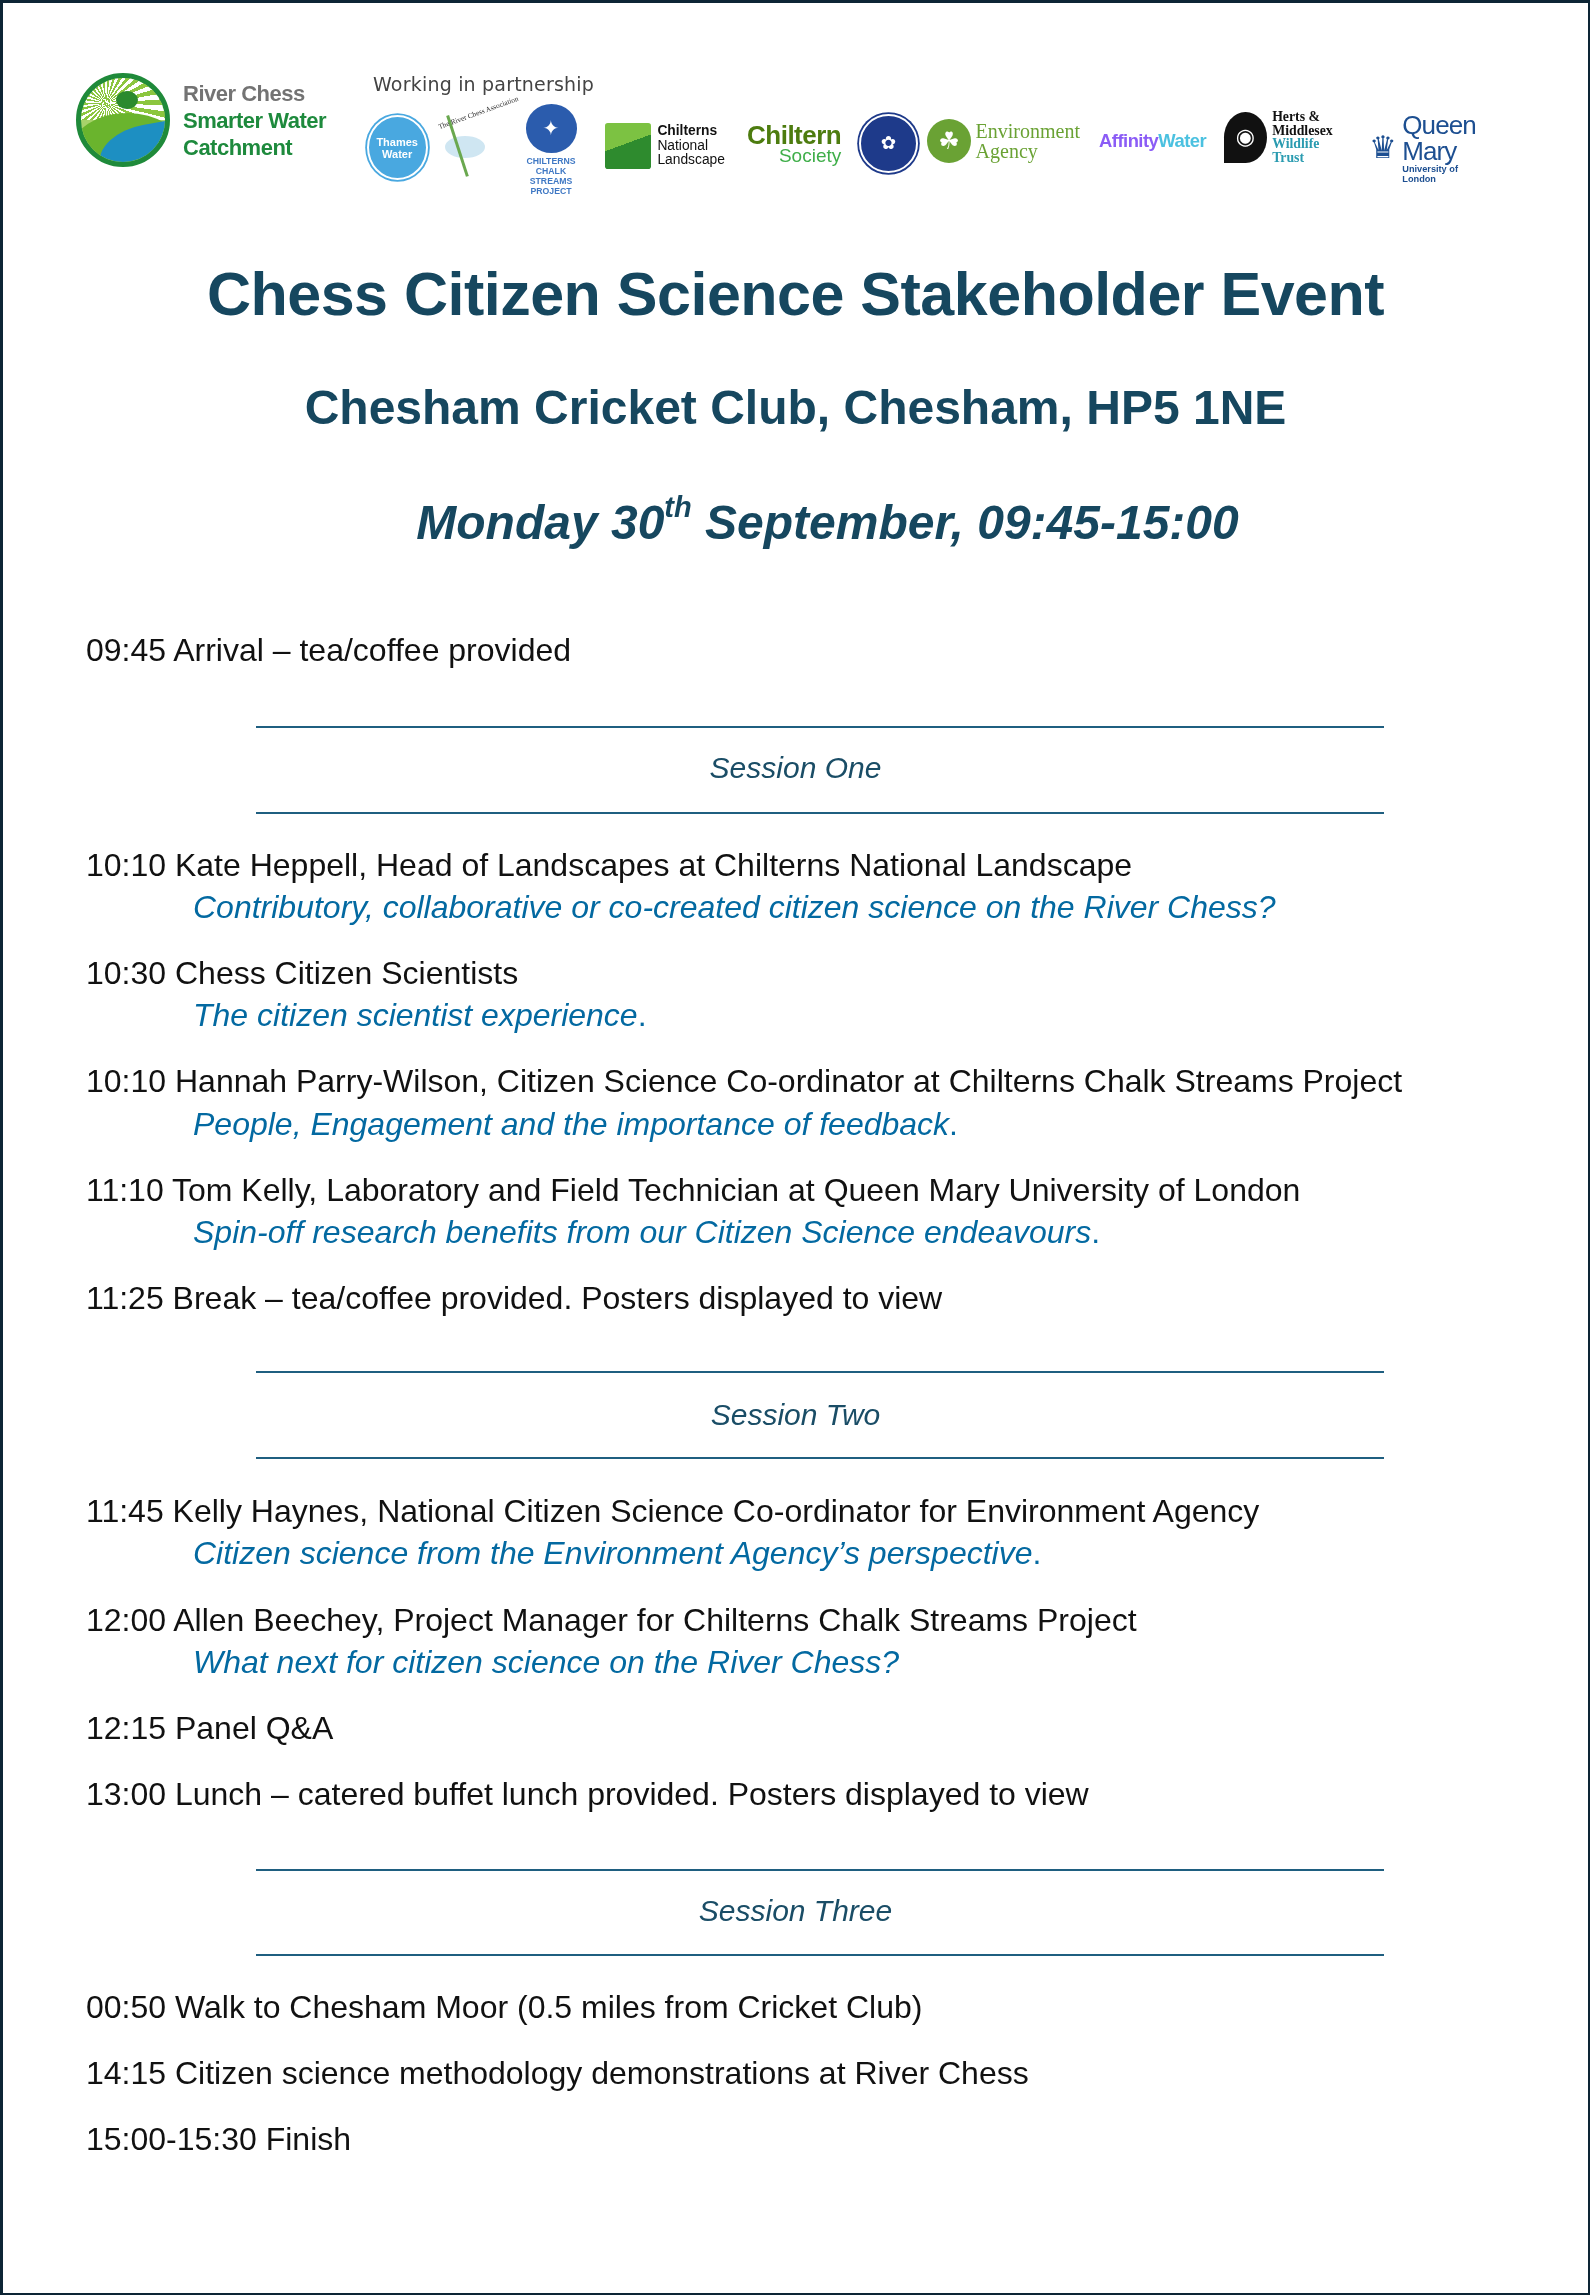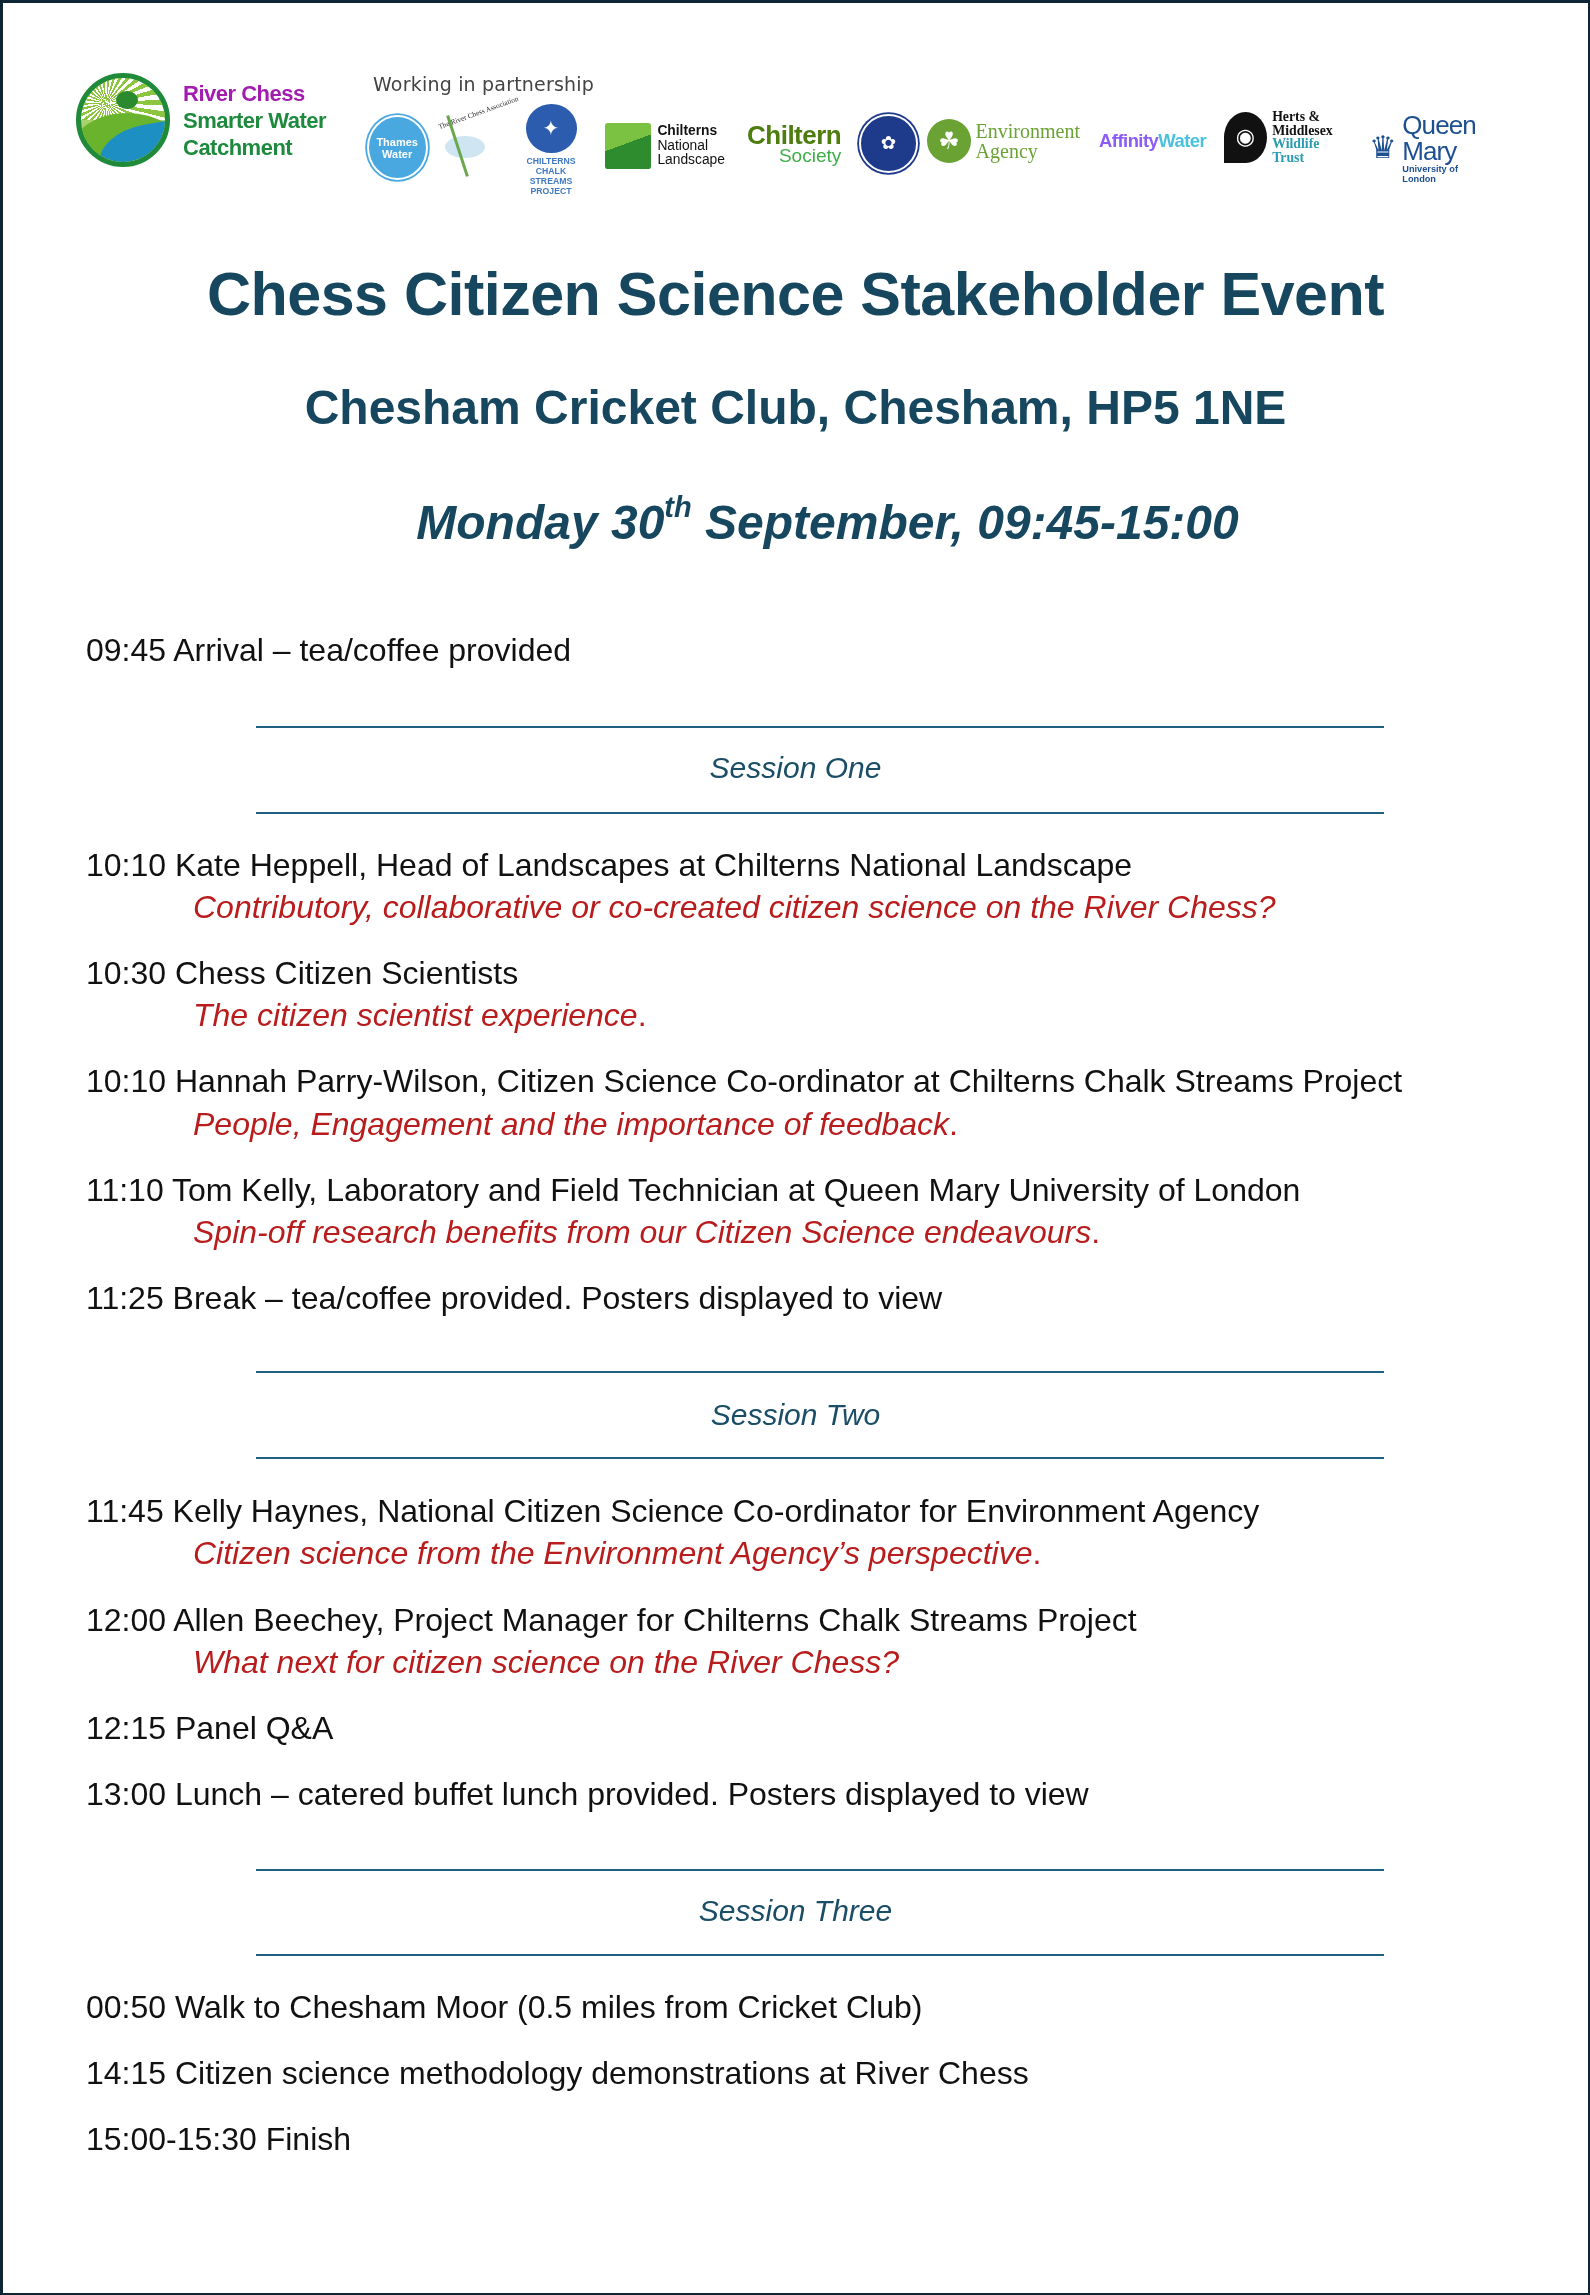--- a/index.html
+++ b/index.html
@@ -30,21 +30,21 @@
   .logo-circle .sky { position:absolute; left:0; top:0; width:100%; height:50%; background: repeating-conic-gradient(from 200deg at 30% 60%, #ffffff 0 6deg, #8cc63f 6deg 12deg); }
   .logo-circle .hill { position:absolute; left:-9.2px; top:35px; width:110px; height:73px; border-radius:50%; background:#6ab42d; }
   .logo-circle .river { position:absolute; left:16.5px; top:48px; width:83px; height:55px; background:#1d8fc2; border-radius: 60% 10% 0 0; transform: rotate(-10deg); }
   .logo-circle .tree { position:absolute; left:35px; top:13px; width:22px; height:18.4px; border-radius:50%; background:#2b8a2e; }
   .logo-text {
     margin-left: 13px;
     font-family: "Liberation Sans", sans-serif;
     font-weight: bold; font-size: 22px; line-height: 27px;
     letter-spacing: -0.5px;
   }
-  .logo-text .l1 { color: #a21caf; }
+  .logo-text .l1 { color: #737373; }
   .logo-text .l3 { color: #1e8a3d; }
   .logo-text .l2b { color: #1e8a3d; }
 
   .partner-label {
     position: absolute; left: 373px; top: 73px;
     font-size: 19px; color: #444; font-family: "DejaVu Sans", sans-serif;
     letter-spacing: 0.2px;
   }
   .partners { position: absolute; left: 363px; top: 108px; height: 92px; }
   .p { position: absolute; display:flex; align-items:center; justify-content:center; font-family:"Liberation Sans",sans-serif; }
@@ -85,21 +85,21 @@
     color: #16475f; font-weight: bold; font-family: "Liberation Sans", sans-serif;
   }
   .t1 { top: 259px; font-size: 61px; letter-spacing: -0.5px; }
   .t2 { top: 380px; font-size: 48px; }
   .t3 { top: 495px; font-size: 48px; font-style: italic; padding-left: 32px; }
   .t3 sup { font-size: 29px; vertical-align: 22px; line-height: 0; }
 
   
   .agenda { position: absolute; left: 86px; top: 0; width: 1469px; }
   .item { position: absolute; left: 0; font-size: 32px; white-space: nowrap; color: #111; }
-  .sub { position: absolute; left: 107px; font-size: 32px; font-style: italic; white-space: nowrap; color:#b91c1c; }
+  .sub { position: absolute; left: 107px; font-size: 32px; font-style: italic; white-space: nowrap; color:#0369a1; }
   .sub .up { font-style: normal; }
   .divider { position: absolute; left: 256px; width: 1128px; height: 1.8px; background: #1f5f80; }
   .session {
     position: absolute; left: 0; width: 1591px; text-align: center;
     font-size: 30px; font-style: italic; color: #1a4d66;
   }
 </style>
 </head>
 <body>
 

